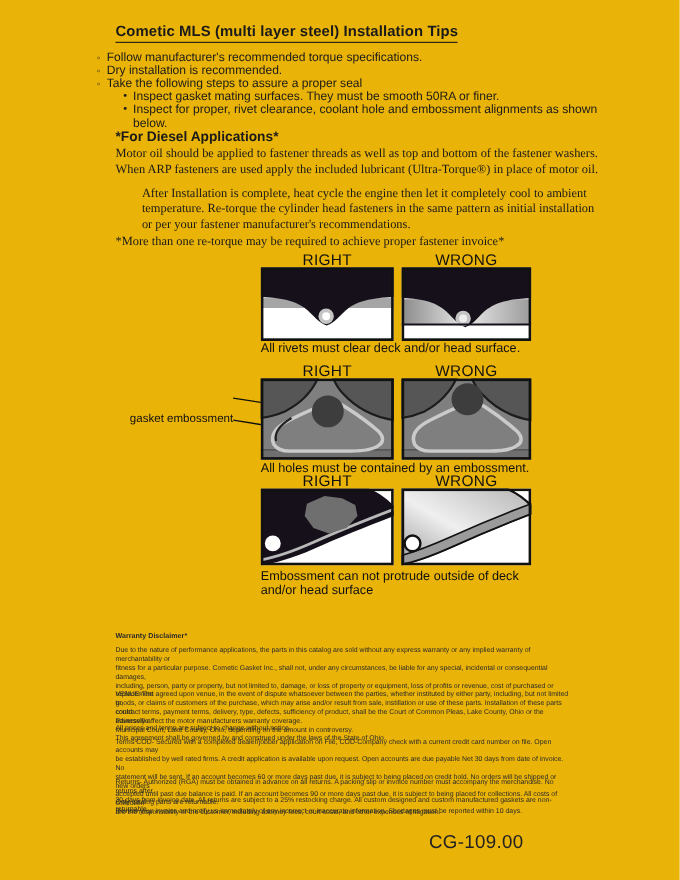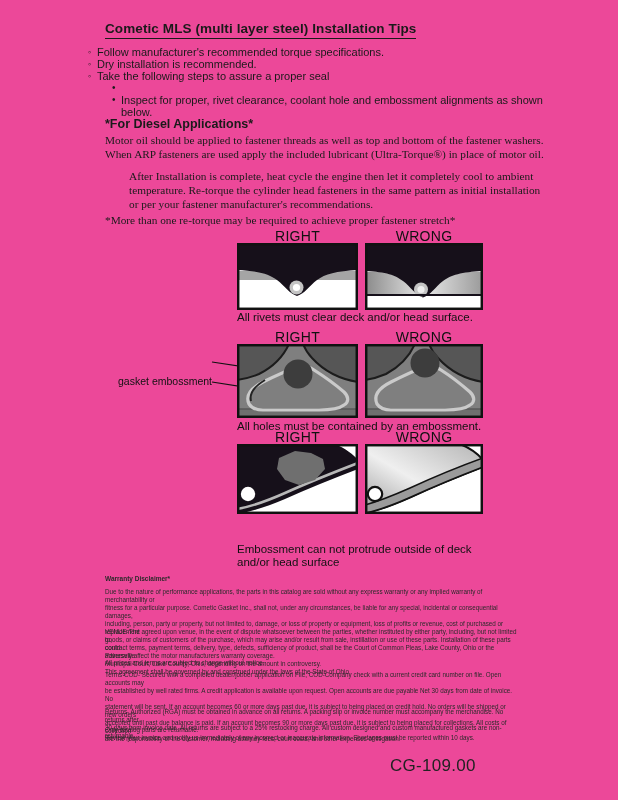--- a/index.html
+++ b/index.html
@@ -1,17 +1,17 @@
 <!DOCTYPE html>
 <html><head>
 <meta charset="utf-8">
 <style>
   html,body{margin:0;padding:0;background:#fff;}
   #page{
-    position:relative;width:618px;height:800px;background:#ec4899;overflow:hidden;
+    position:relative;width:618px;height:800px;background:#eab308;overflow:hidden;
     font-family:"Liberation Sans","DejaVu Sans",sans-serif;color:#1a1a1a;
   }
   .abs{position:absolute;}
   .preline{white-space:pre-line;}
   
   .title{
     top:21px;left:105px;font-size:13.5px;font-weight:bold;
     border-bottom:1.6px solid #1a1a1a;padding-bottom:2px;letter-spacing:.1px;
   }
   
@@ -52,34 +52,35 @@
     <div class="tip-row">
       <span class="m">◦</span>
       <span>Dry installation is recommended.</span>
     </div>
     <div class="tip-row">
       <span class="m">◦</span>
       <span>Take the following steps to assure a proper seal</span>
     </div>
     <div class="tip-row sub">
       <span class="m">•</span>
+      <span>Inspect gasket mating surfaces.  They must be smooth 50RA or finer.</span>
     </div>
     <div class="tip-row sub">
       <span class="m">•</span>
       <span>Inspect for proper, rivet clearance, coolant hole and embossment alignments as shown below.</span>
     </div>
   </div>
 
   <div class="abs diesel-h">*For Diesel Applications*</div>
   <div class="abs para p1 preline">Motor oil should be applied to fastener threads as well as top and bottom of the fastener washers.
 When ARP fasteners are used apply the included lubricant (Ultra-Torque®) in place of motor oil.</div>
   <div class="abs para p2 preline">After Installation is complete, heat cycle the engine then let it completely cool to ambient
 temperature. Re-torque the cylinder head fasteners in the same pattern as initial installation
 or per your fastener manufacturer's recommendations.</div>
-  <div class="abs para p3 preline">*More than one re-torque may be required to achieve proper fastener stretch*</div>
+  <div class="abs para p3 preline">*More than one re-torque may be required to achieve proper fastener invoice*</div>
 
   <div class="abs rw" style="top:228px;left:237px;width:121px;">RIGHT</div>
   <div class="abs rw" style="top:228px;left:365px;width:118px;">WRONG</div>
 
   <svg class="abs panel" style="top:243px;left:237px;" width="121" height="67" viewBox="0 0 121 67">
     <rect width="121" height="67" fill="#ffffff"></rect>
     <rect x="0" y="28" width="121" height="9" fill="#a5a5a5"></rect>
     <path d="M0,0 H121 V27 C99,28 88,31 80,37 C72,43 68,50.5 60,53 C52,50.5 48,43 40,37 C32,31 22,28 0,27 Z" fill="#16101a"></path>
     <circle cx="59.5" cy="44.5" r="7" fill="#c4c4c4"></circle>
     <circle cx="59.5" cy="44.5" r="3.6" fill="#ffffff"></circle>
@@ -160,21 +161,21 @@
           <stop offset="1" stop-color="#b5b5b5"></stop>
       </linearGradient>
     </defs>
     <rect width="118" height="70" fill="#ffffff"></rect>
     <path d="M0,0 H95 C105,4 114,11 118,16 V23 C92,33 68,43 46,53 C28,61 11,67 0,69 Z" fill="url(#g3)" stroke="#121212" stroke-width="2"></path>
     <path d="M118,14 C93,23 69,33 45,44 C27,52 11,58 0,61 L0,69 C11,67 28,61 46,53 C68,43 92,33 118,23 Z" fill="#9b9b9b" stroke="#121212" stroke-width="1.5"></path>
     <circle cx="10" cy="50" r="7.2" fill="#ffffff" stroke="#121212" stroke-width="2.2"></circle>
     <rect x="1.2" y="1.2" width="115.6" height="67.6" fill="none" stroke="#111111" stroke-width="2.5"></rect>
   </svg>
 
-  <div class="abs cap preline" style="top:518px;left:237px;line-height:13px;margin-top:25px;">Embossment can not protrude outside of deck
+  <div class="abs cap preline" style="top:518px;left:237px;line-height:13px;">Embossment can not protrude outside of deck
 and/or head surface</div>
 
   <div class="abs legal legal-h">Warranty Disclaimer*</div>
   <div class="abs legal lp1 preline">Due to the nature of performance applications, the parts in this catalog are sold without any express warranty or any implied warranty of merchantability or
 fitness for a particular purpose.  Cometic Gasket Inc., shall not, under any circumstances, be liable for any special, incidental or consequential damages,
 including, person, party or property, but not limited to, damage, or loss of property or equipment, loss of profits or revenue, cost of purchased or replacement
 goods, or claims of customers of the purchase, which may arise and/or result from sale, instillation or use of these parts.  Installation of these parts could
 adversely affect the motor manufacturers warranty coverage.</div>
   <div class="abs legal lp2 preline">VENUE-The agreed upon venue, in the event of dispute whatsoever between the parties, whether instituted by either party, including, but not limited to,
 contract terms, payment terms, delivery, type, defects, sufficiency of product, shall be the Court of Common Pleas, Lake County, Ohio or the Painesville

